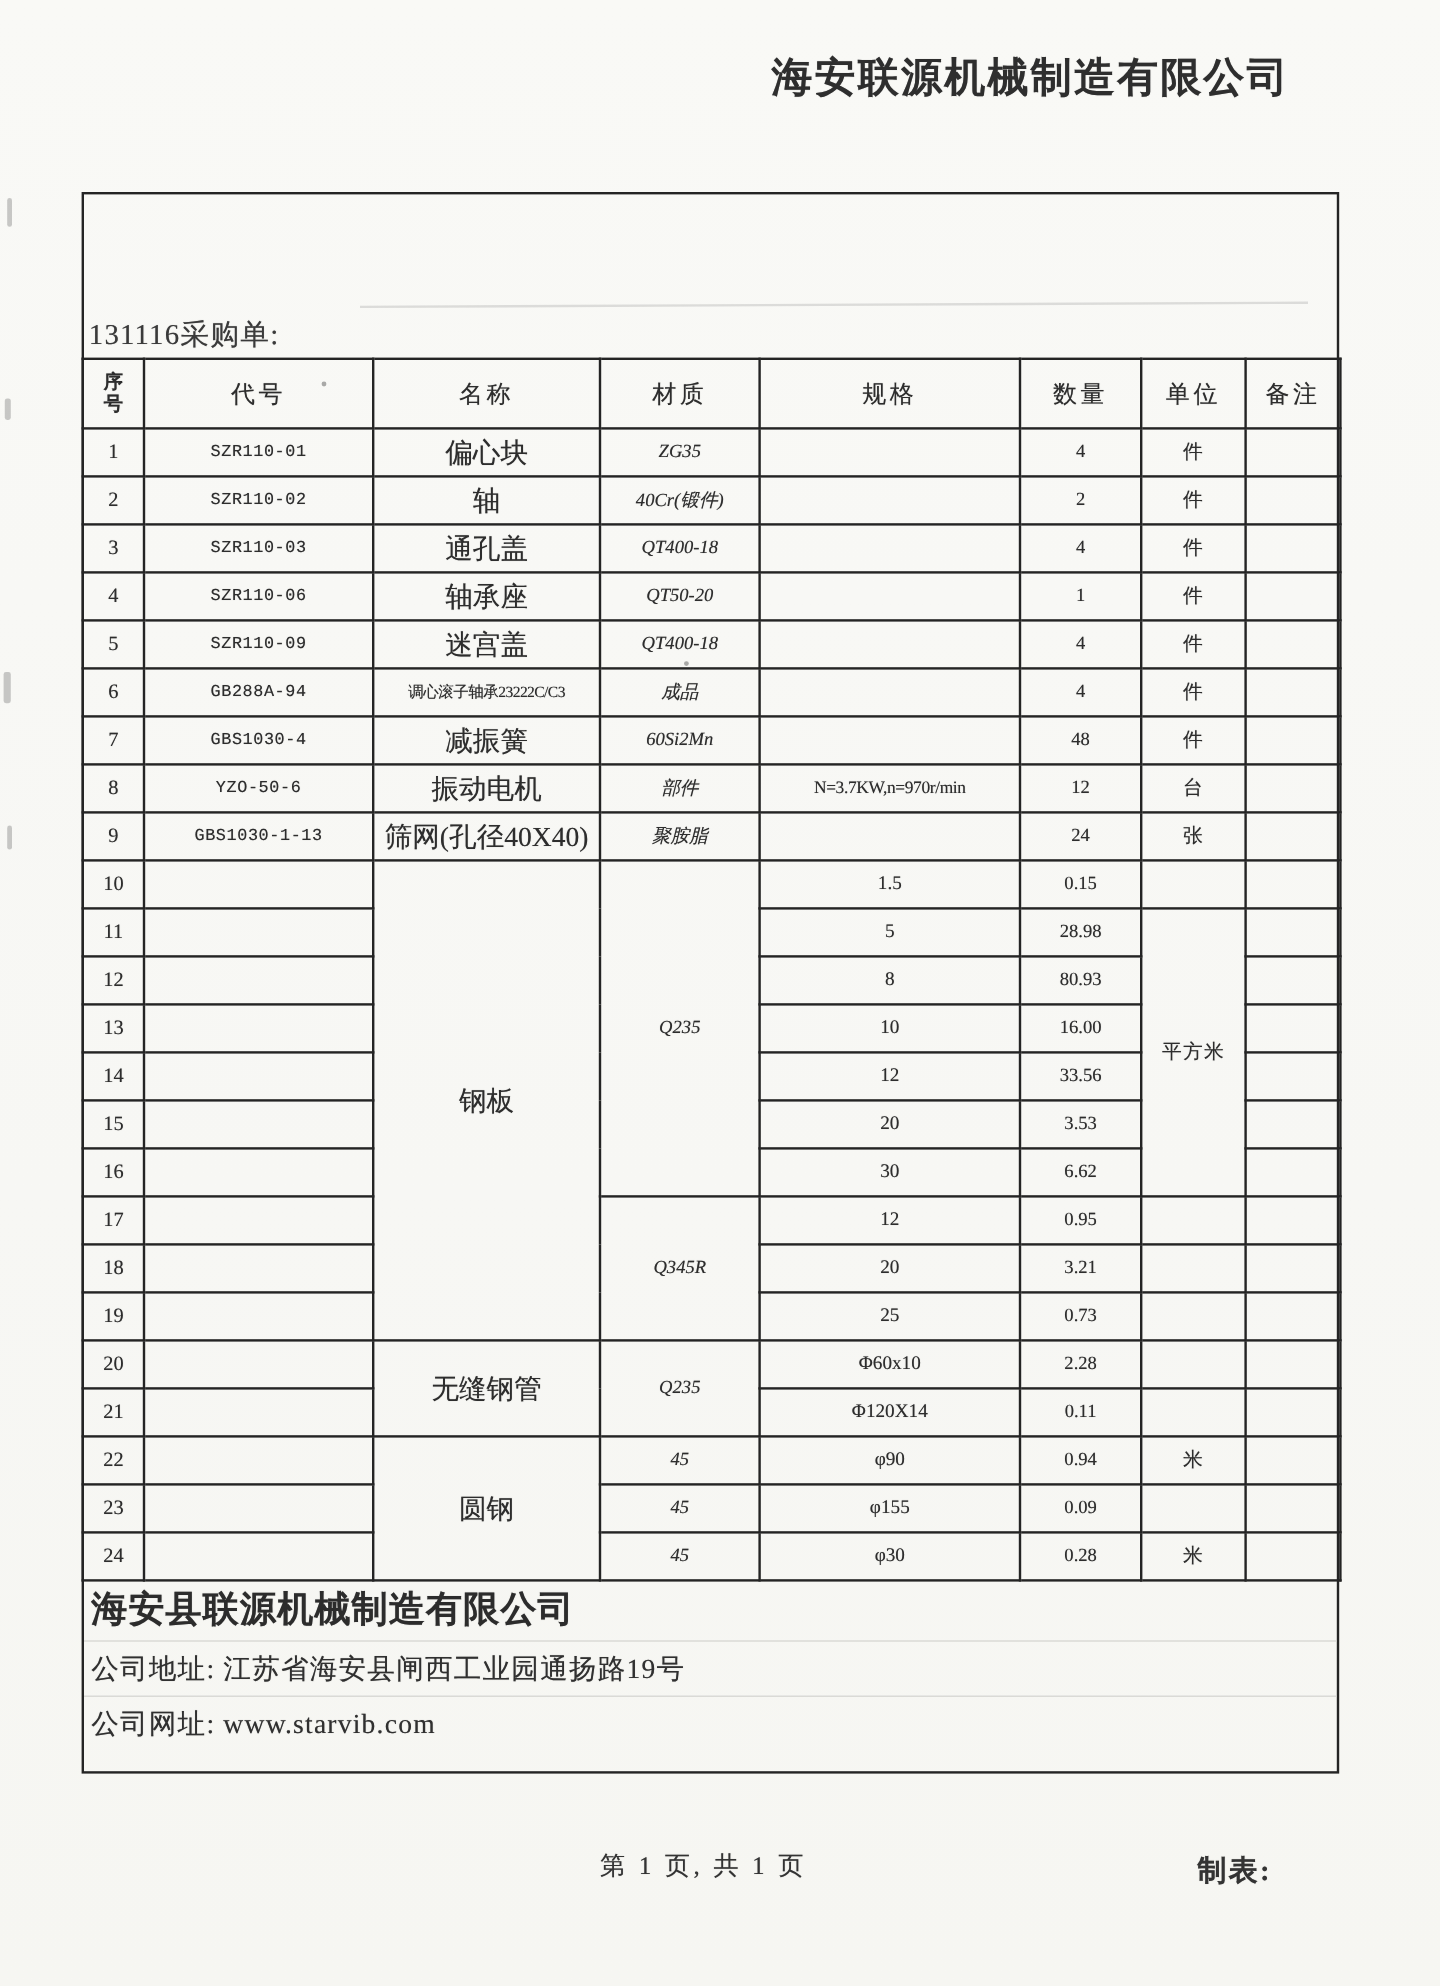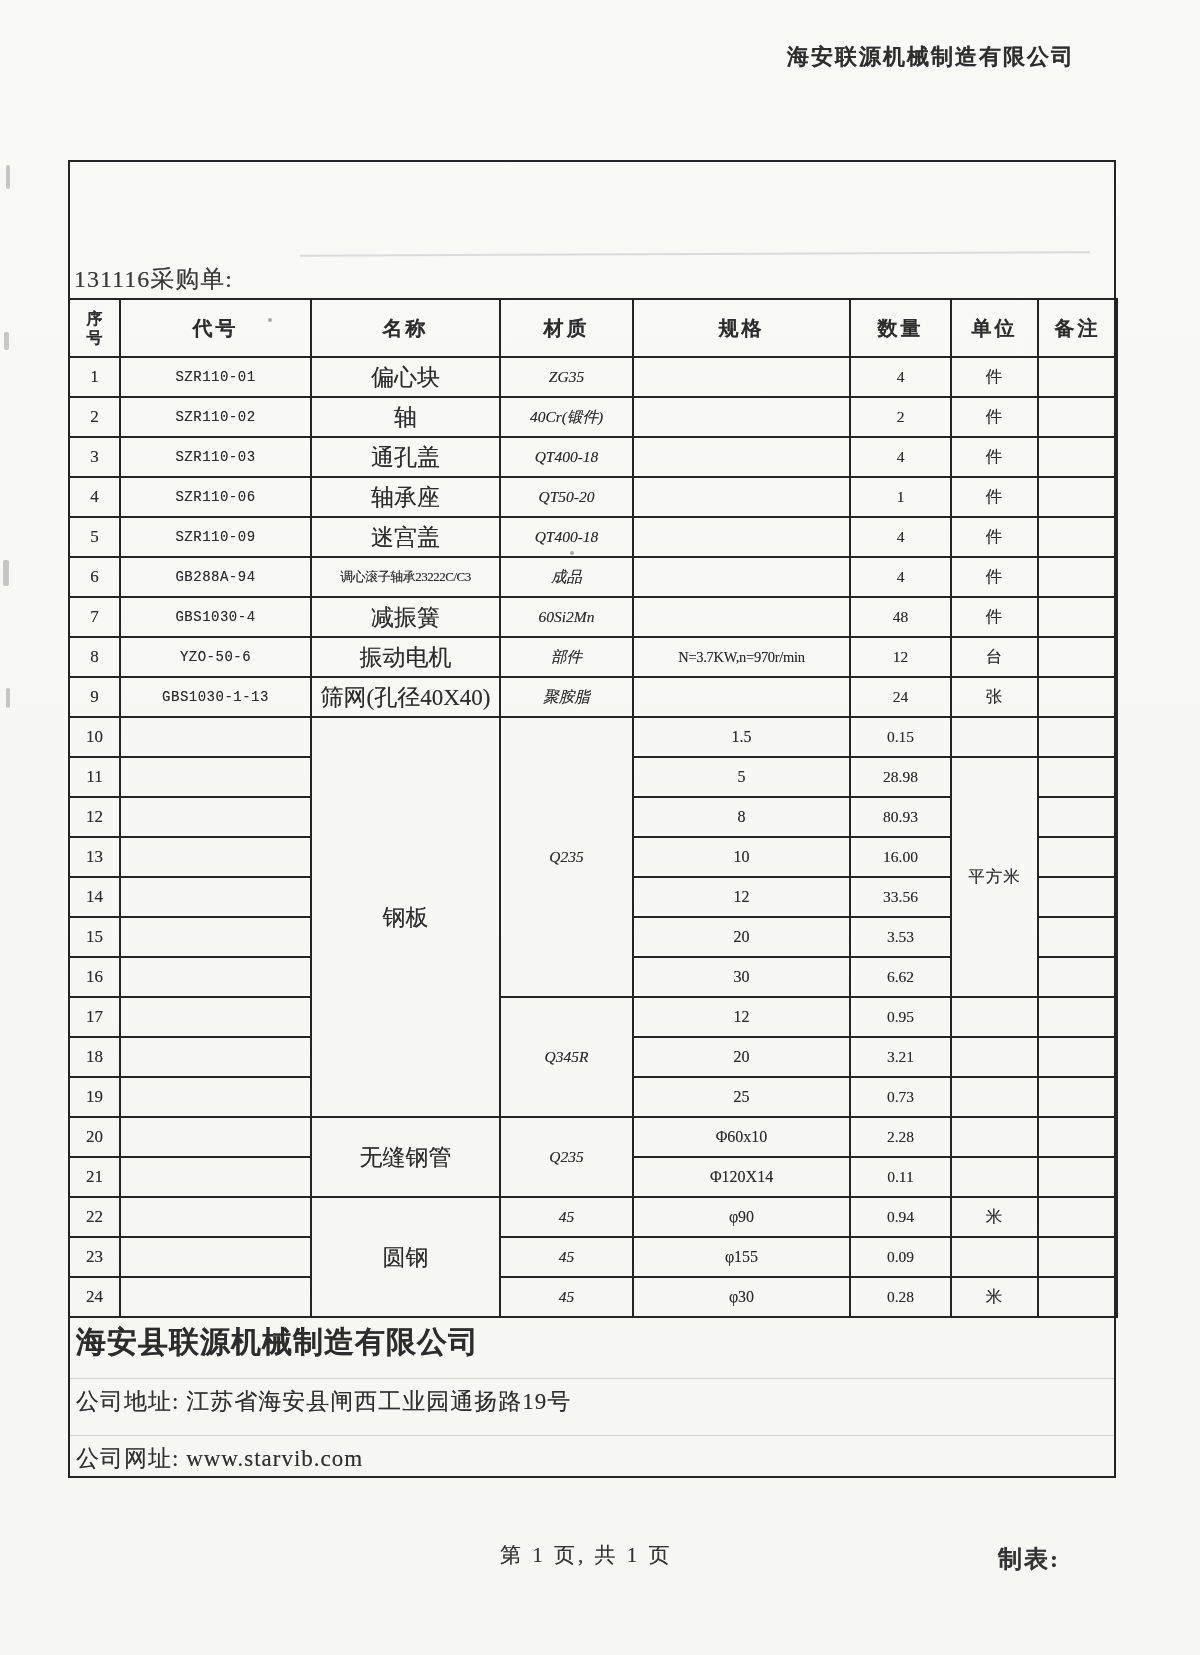--- a/index.html
+++ b/index.html
@@ -10,21 +10,21 @@
     background:linear-gradient(180deg,#f9f9f6 0%,#f7f7f4 60%,#f6f6f2 100%);
     font-family:"Liberation Serif","DejaVu Serif",serif;
     color:#2d2d2d;
     overflow:hidden;
   }
   .soft{text-shadow:0 0 0.6px rgba(40,40,40,0.5);}
 
   
   #corner-company{
     position:absolute;top:42px;right:125px;
-    font-size:22px;letter-spacing:2px;font-weight:600;color:#2e2e2e;
+    font-size:34px;letter-spacing:2px;font-weight:600;color:#2e2e2e;
   }
 
   
   #doc-box{
     position:absolute;left:68px;top:160px;width:1048px;height:1318px;
     border:2px solid #242424;box-sizing:border-box;background:transparent;
   }
 
   
   #doc-title{
@@ -38,38 +38,38 @@
     border-collapse:collapse;table-layout:fixed;width:1048px;
   }
   #purchase-table th,#purchase-table td{
     border:2px solid #242424;
     text-align:center;vertical-align:middle;
     padding:0 2px;overflow:hidden;
     color:#2d2d2d;
   }
   #purchase-table thead tr{height:58px;}
   #purchase-table tbody tr{height:40px;}
-  .th{font-size:20px;font-weight:700;letter-spacing:3px;}
+  .th{font-size:20px;font-weight:400;letter-spacing:3px;}
   .th-index{font-size:16px;font-weight:700;letter-spacing:0;line-height:1.2;white-space:pre-line;color:#4a4a4a;}
   .c-index{font-size:17px;color:#454545;}
   .c-code{font-family:"Liberation Mono","DejaVu Sans Mono",monospace;font-size:14px;color:#4f4f4f;letter-spacing:0.5px;}
   .c-name{font-size:23px;}
   .c-material{font-size:15.5px;font-style:italic;}
   .c-spec{font-size:16px;margin-top:36px;}
   .c-qty{font-size:15.5px;}
   .c-unit{font-size:16.5px;letter-spacing:1px;}
   .c-note{font-size:15px;}
   .tight{font-size:13px;letter-spacing:-0.5px;}
   .spec-sm{font-size:14.5px;letter-spacing:-0.3px;}
 
   
   #company-block{
     position:absolute;left:70px;top:1316px;width:1044px;
   }
-  .info-line{padding:4px 6px 14px 6px;border-bottom:1px solid #d3d3cf;}
+  .info-line{padding:4px 6px 3px 6px;border-bottom:1px solid #d3d3cf;}
   .info-line:last-child{border-bottom:none;}
   #company-name-line{font-size:30px;font-weight:600;letter-spacing:1px;height:44px;line-height:44px;color:#2c2c2c;}
   .contact-line{font-size:23px;color:#303030;height:38px;line-height:38px;letter-spacing:1px;}
   .gap-right{display:inline-block;margin-right:72px;}
 
   
   #page-info{
     position:absolute;left:500px;top:1541px;
     font-size:21px;letter-spacing:3px;color:#333;
   }

